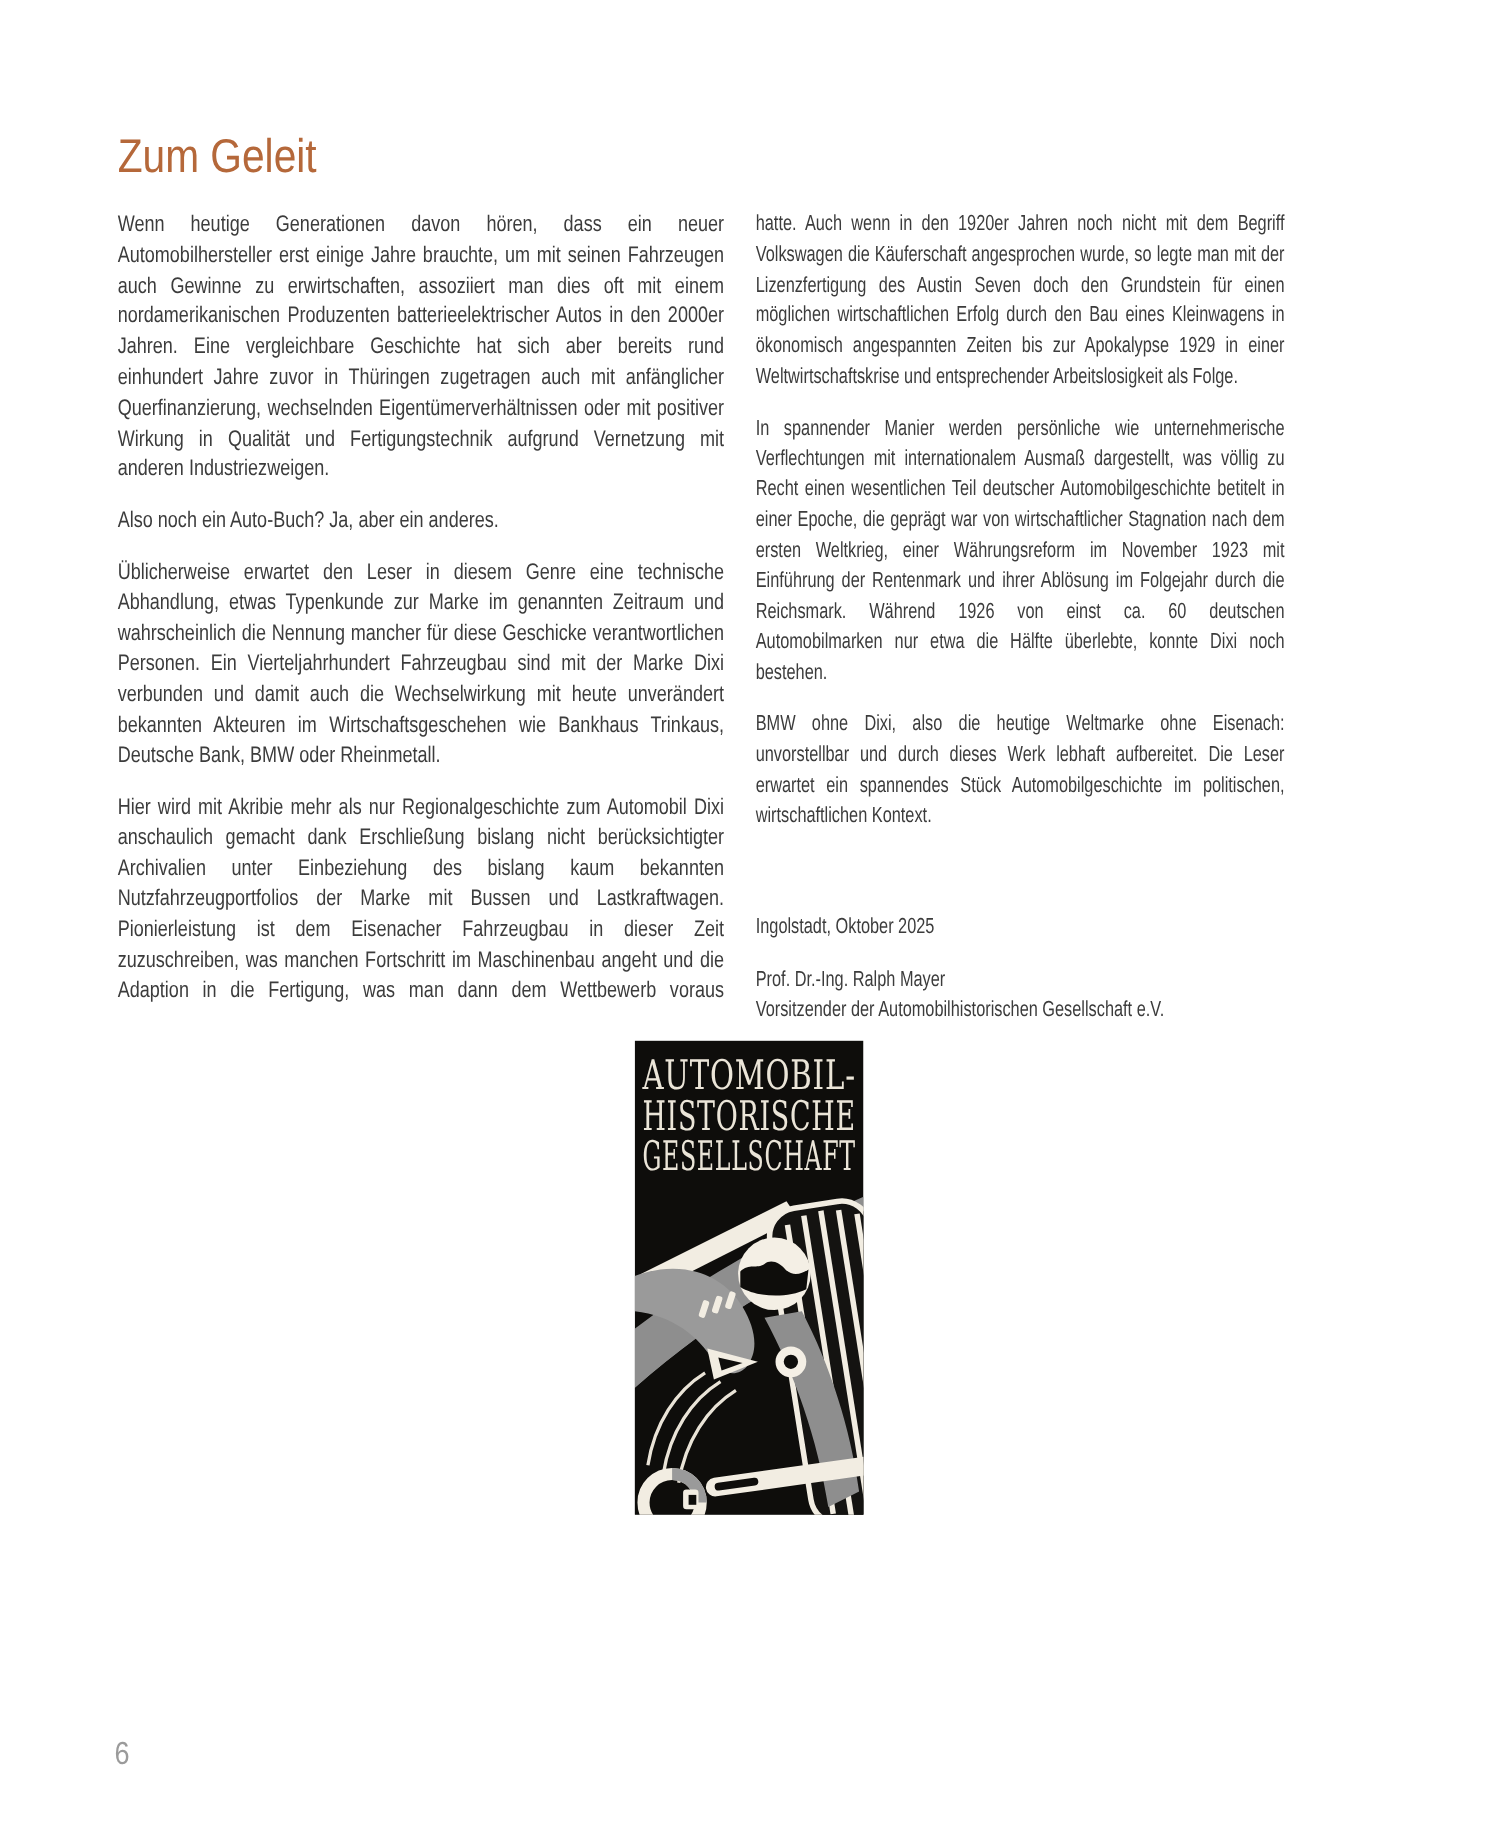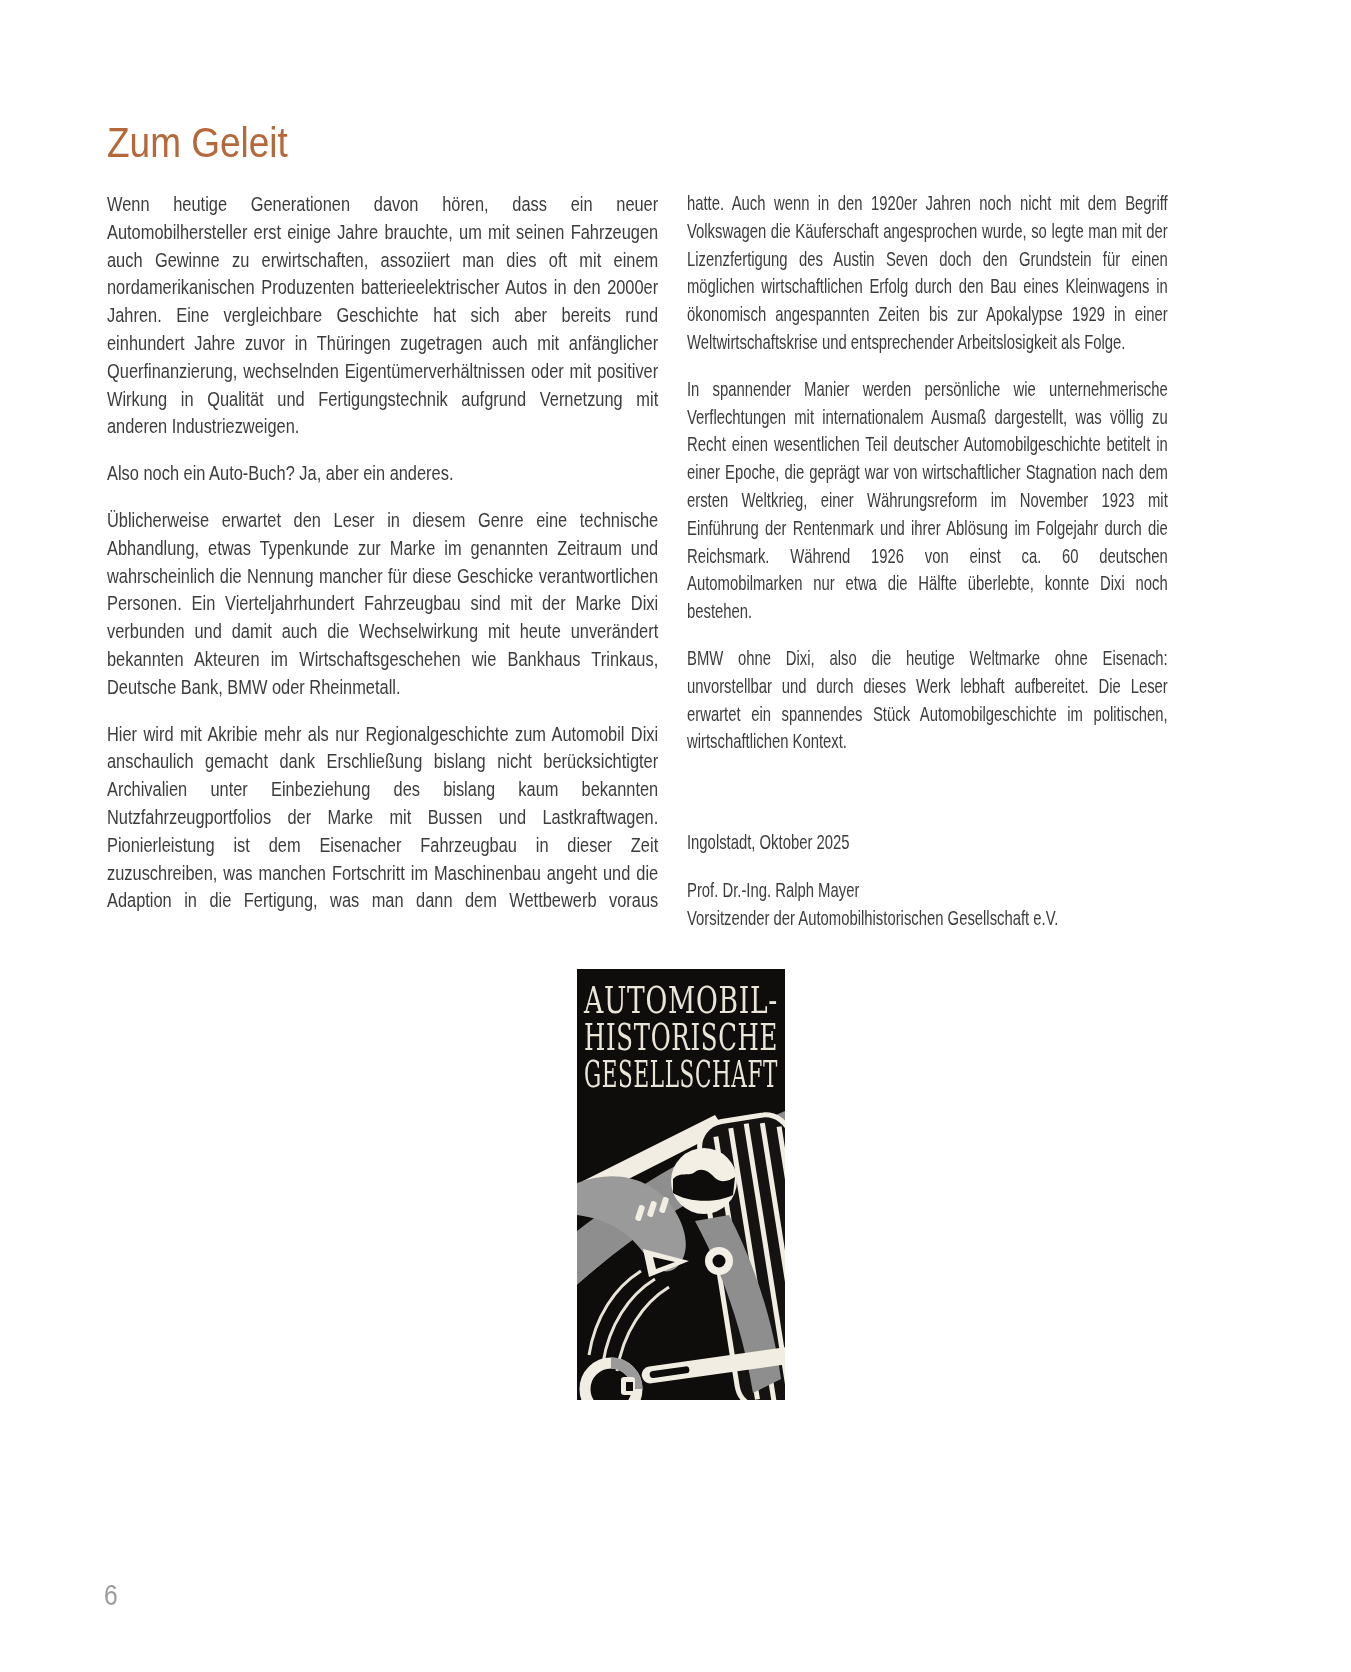--- a/index.html
+++ b/index.html
@@ -16,21 +16,21 @@
     position:absolute;top:190px;color:#3C3C3C;
     font-size:20.5px;line-height:27.8px;
     transform-origin:top left;
   }
   .col-left{left:107px;width:689px;transform:scaleX(0.80);}
   .col-right{left:687px;width:641px;transform:scaleX(0.75);font-size:19.8px;}
   .col p{margin:0 0 19px 0;text-align:justify;hyphens:manual;}
   .col p.cont{text-align-last:justify;}
   .col p.dateline{margin-top:73px;margin-bottom:20px;text-align:left;}
   .signature div{line-height:27.8px;}
-  .logo-figure{position:absolute;left:577px;top:969px;width:164px;height:431px;margin:0;}
+  .logo-figure{position:absolute;left:577px;top:946px;width:164px;height:431px;margin:0;}
   .logo-figure svg{display:block;}
   .logo-figure text{
     font-family:"DejaVu Serif", serif;fill:#EBE5D8;font-size:37px;letter-spacing:1px;
   }
   .page-number{
     position:absolute;left:104px;top:1579px;font-size:29px;color:#9B9B9B;
     transform:scaleX(0.85);transform-origin:top left;
   }
 </style>
 </head>

